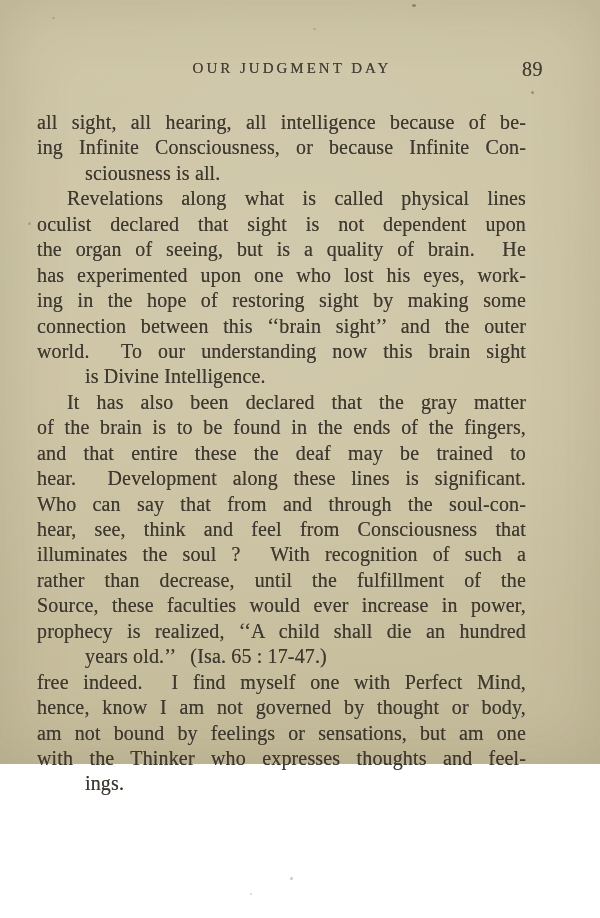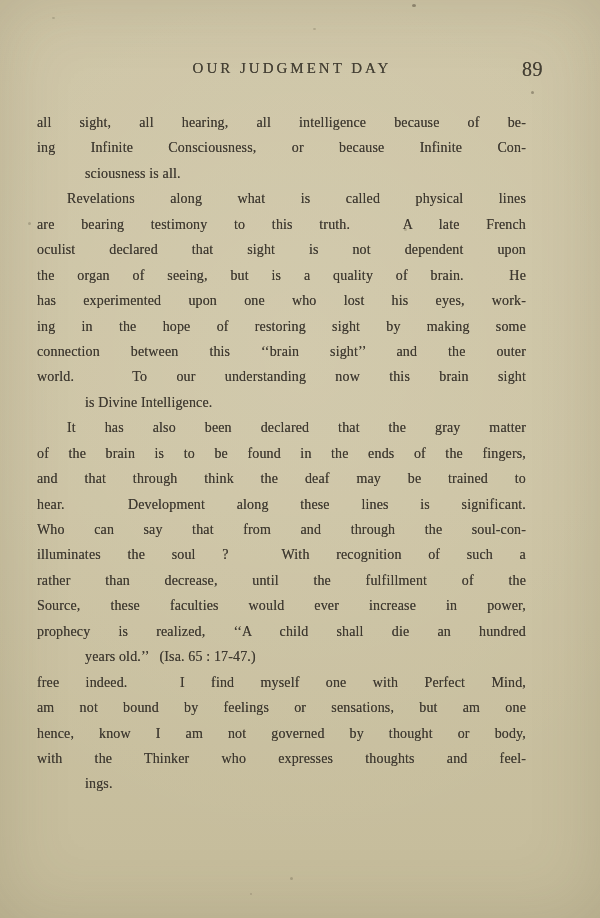--- a/index.html
+++ b/index.html
@@ -3,21 +3,21 @@
 <meta charset="utf-8">
 <style>
   html, body { margin: 0; padding: 0; }
   body {
     width: 600px; height: 918px;
     font-family: "Liberation Serif", "DejaVu Serif", serif;
     overflow: hidden;
   }
   .page {
     position: relative;
-    width: 600px; height: 918px;
+    width: 600px; height: 764px;
     background:
       radial-gradient(120% 90% at 50% 38%, rgba(255,255,250,0.10), rgba(0,0,0,0) 62%),
       linear-gradient(to bottom, #cec5a6 0%, #ccc3a3 55%, #c5bc9b 100%);
     box-shadow: inset 0 0 70px rgba(94,84,54,0.18);
     color: #3e3930;
   }
   .running-head {
     position: absolute;
     top: 60px; left: 0; right: 16px;
     text-align: center;
@@ -33,21 +33,21 @@
     letter-spacing: 0.5px;
     color: #454034;
     text-shadow: 0 0 0.6px rgba(62,57,48,0.75);
     text-align: right;
     margin-left: 28px;
   }
   .text-block {
     position: absolute;
     top: 110px; left: 37px;
     width: 489px;
-    font-size: 14px;
+    font-size: 20px;
     line-height: 25.45px;
     letter-spacing: 0.15px;
     text-shadow: 0 0 0.6px rgba(62,57,48,0.7);
   }
   .line {
     white-space: pre-wrap;
     text-align: justify;
     text-align-last: justify;
     height: 25.45px;
     overflow: visible;
@@ -79,41 +79,41 @@
 
 <div class="page">
   <div class="running-head">OUR JUDGMENT DAY</div>
   <div class="page-number">89</div>
 
   <div class="text-block" id="text-block">
       <div class="line">all sight, all hearing, all intelligence because of be-</div>
       <div class="line">ing Infinite Consciousness, or because Infinite Con-</div>
       <div class="line pend">sciousness is all.</div>
       <div class="line indent">Revelations along what is called physical lines</div>
-      <div class="line">are bearing testimony to this truth.  A late French</div>
       <div class="line">oculist declared that sight is not dependent upon</div>
       <div class="line">the organ of seeing, but is a quality of brain.  He</div>
       <div class="line">has experimented upon one who lost his eyes, work-</div>
       <div class="line">ing in the hope of restoring sight by making some</div>
       <div class="line">connection between this ‘‘brain sight’’ and the outer</div>
       <div class="line">world.  To our understanding now this brain sight</div>
       <div class="line pend">is Divine Intelligence.</div>
       <div class="line indent">It has also been declared that the gray matter</div>
       <div class="line">of the brain is to be found in the ends of the fingers,</div>
-      <div class="line">and that through think the deaf may be trained to</div>
+      <div class="line">and that entire these the deaf may be trained to</div>
       <div class="line">hear.  Development along these lines is significant.</div>
       <div class="line">Who can say that from and through the soul-con-</div>
+      <div class="line">hear, see, think and feel from Consciousness that</div>
       <div class="line">illuminates the soul ?  With recognition of such a</div>
       <div class="line">rather than decrease, until the fulfillment of the</div>
       <div class="line">Source, these faculties would ever increase in power,</div>
       <div class="line">prophecy is realized, ‘‘A child shall die an hundred</div>
       <div class="line pend">years old.’’   (Isa. 65 : 17-47.)</div>
       <div class="line">free indeed.  I find myself one with Perfect Mind,</div>
+      <div class="line">hence, know I am not governed by thought or body,</div>
       <div class="line">am not bound by feelings or sensations, but am one</div>
-      <div class="line">hence, know I am not governed by thought or body,</div>
       <div class="line">with the Thinker who expresses thoughts and feel-</div>
       <div class="line pend">ings.</div>
     </div>
 
   <div class="speck s1"></div>
   <div class="speck s2"></div>
   <div class="speck s3"></div>
   <div class="speck s4"></div>
   <div class="speck s5"></div>
   <div class="speck s6"></div>

